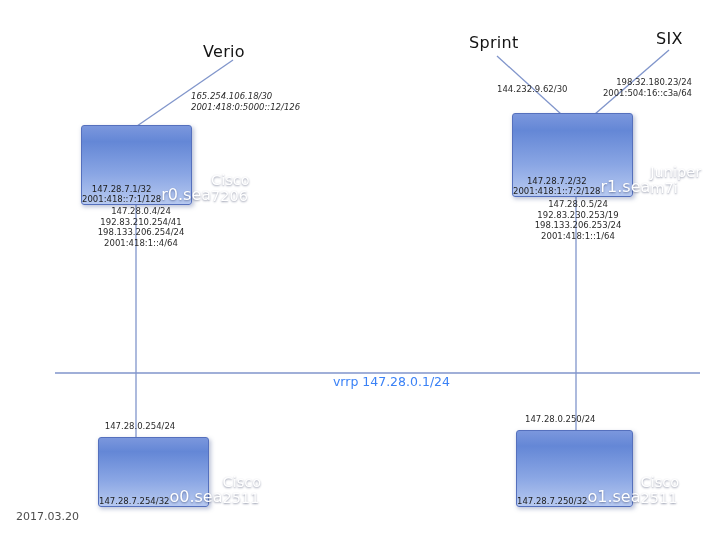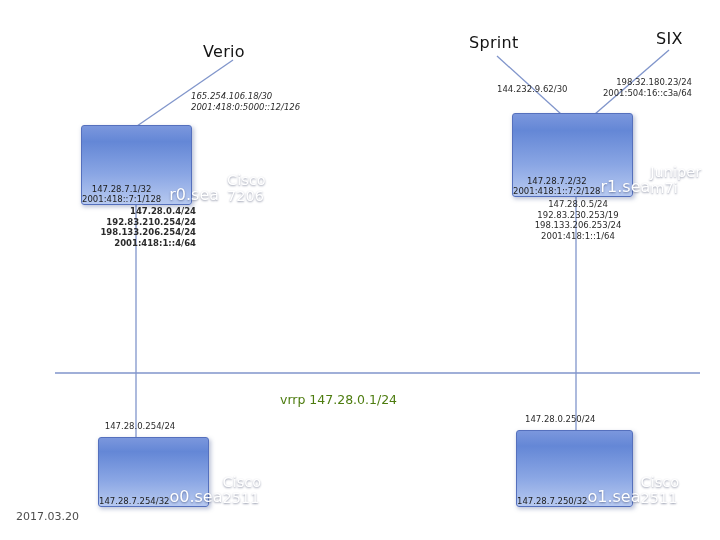--- a/index.html
+++ b/index.html
@@ -18,40 +18,40 @@
     position:absolute;display:flex;align-items:flex-end;
     background:linear-gradient(180deg,#7b97dd 0%,#6487d6 20%,#8aa6e4 62%,#b7c9f0 100%);
     border:1px solid #5570bd;border-radius:3px;
     box-shadow:1.5px 2px 4px rgba(60,80,140,0.35);
   }
   .node .lo{font-size:8.5px;line-height:10px;color:#1c1c1c;white-space:nowrap;}
   .node .lo-wrap{margin-top:3px;text-align:center;}
   .node .name{margin-top:6px;font-size:16px;color:#ffffff;text-shadow:0 1px 2px rgba(20,30,70,.45);}
   .node .model{margin-top:3px;font-size:14.5px;color:#ffffff;text-shadow:0 1px 2px rgba(20,30,70,.45);}
 
-  #node-r0{left:81px;top:125px;width:109px;height:78px;gap:8px;}
+  #node-r0{left:81px;top:125px;width:109px;height:78px;}
   #node-r1{left:512px;top:113px;width:119px;height:82px;}
   #node-o0{left:98px;top:437px;width:109px;height:68px;}
   #node-o1{left:516px;top:430px;width:115px;height:75px;}
 
   #verio-label{left:203px;top:42px;}
   #sprint-label{left:469px;top:33px;}
   #six-label{left:656px;top:29px;}
 
   #verio-addrs{left:191px;top:91px;text-align:left;font-style:italic;}
   #sprint-addr{left:497px;top:84px;text-align:left;}
   #six-addrs{right:28px;top:77px;text-align:right;}
 
-  #r0-ifaces{left:86px;top:206px;width:110px;text-align:right;font-weight:bold;}
+  #r0-ifaces{left:86px;top:206px;width:110px;text-align:center;}
   #r1-ifaces{left:523px;top:199px;width:110px;text-align:center;}
   #o0-lan{left:85px;top:421px;width:110px;text-align:center;}
   #o1-lan{left:525px;top:414px;width:110px;text-align:left;}
 
-  #vrrp-label{position:absolute;left:280px;top:392px;width:170px;text-align:left;
-    font-size:12.5px;color:#4d7c0f;}
+  #vrrp-label{position:absolute;left:280px;top:374px;width:170px;text-align:right;
+    font-size:12.5px;color:#3b82f6;}
   #date-label{position:absolute;left:16px;top:510px;font-size:11px;color:#4d4d4d;}
 </style>
 </head>
 <body>
 
 <div class="canvas">
 
   <svg class="wires" width="720" height="540">
     <line x1="233" y1="60" x2="137" y2="126"></line>
     <line x1="497" y1="56" x2="561" y2="114"></line>
@@ -90,21 +90,21 @@
     <div class="lo-wrap">
       <div class="lo">147.28.7.2/32</div>
       <div class="lo">2001:418:1::7:2/128</div>
     </div>
     <div class="name">r1.sea</div>
     <div class="model">Juniper m7i</div>
   </div>
 
   <div class="ip-block" id="r0-ifaces">
     <div class="ip">147.28.0.4/24</div>
-    <div class="ip">192.83.210.254/24</div>
+    <div class="ip">192.83.210.254/41</div>
     <div class="ip">198.133.206.254/24</div>
     <div class="ip">2001:418:1::4/64</div>
   </div>
 
   <div class="ip-block" id="r1-ifaces">
     <div class="ip">147.28.0.5/24</div>
     <div class="ip">192.83.230.253/19</div>
     <div class="ip">198.133.206.253/24</div>
     <div class="ip">2001:418:1::1/64</div>
   </div>

